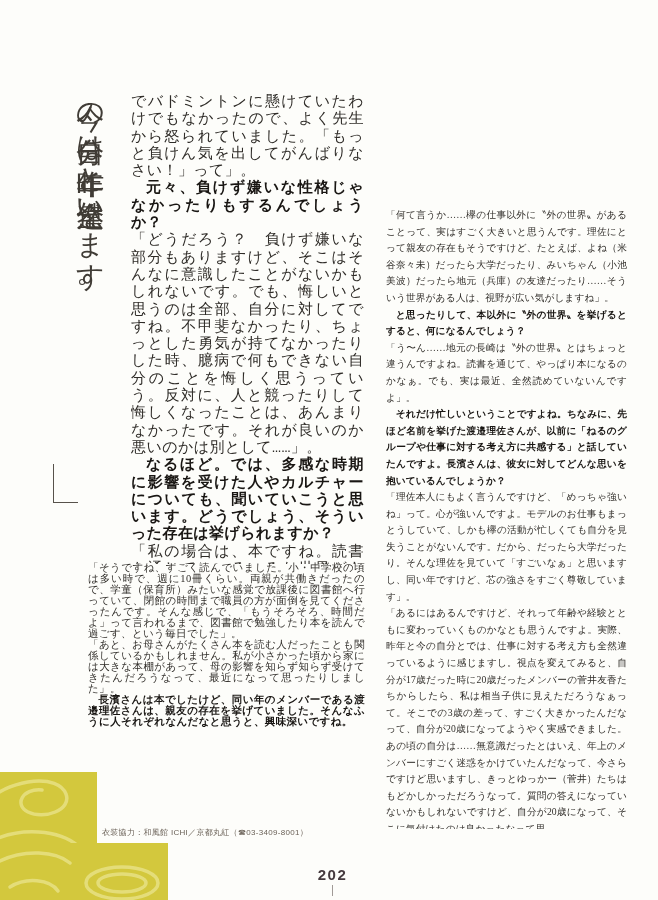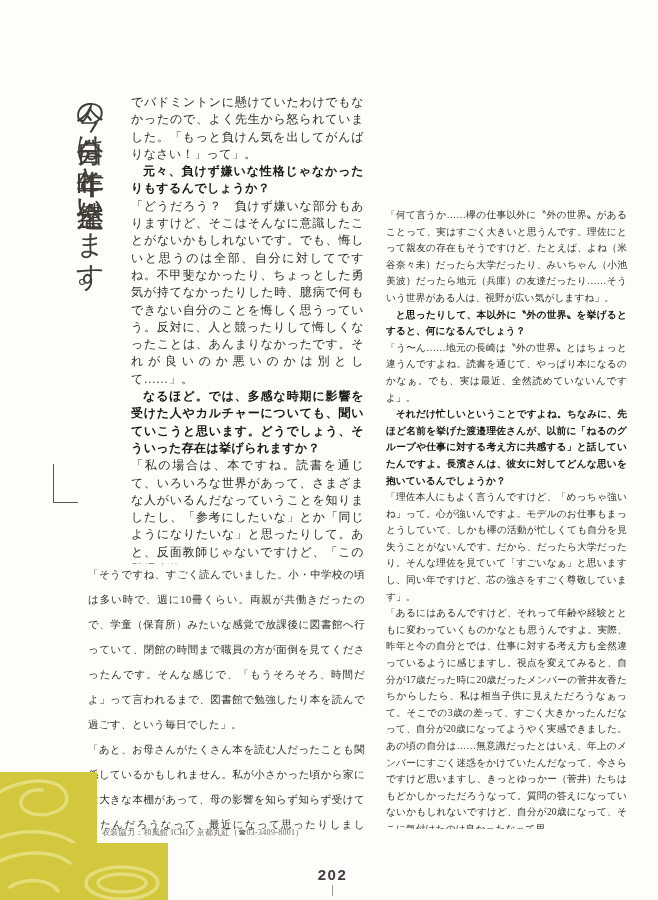--- a/index.html
+++ b/index.html
@@ -33,34 +33,34 @@
     border-bottom:1.5px solid #57524b;
   }
   
   .col{position:absolute;text-align:justify;overflow:hidden;}
   .col p{margin:0;}
   .col p.question{font-weight:700;color:#191613;text-indent:1em;}
   .col p.answer{font-weight:400;text-indent:0;}
   .col p.continued{text-indent:0;}
   .col-left-upper{
     left:131px;top:94px;width:233px;height:470px;
-    font-size:12px;line-height:17.3px;letter-spacing:0.4px;
+    font-size:15px;line-height:17.3px;letter-spacing:0.4px;font-family:Liberation Mono, monospace;
   }
   .col-left-lower{
     left:88px;top:562px;width:277px;height:276px;
-    font-size:10.5px;line-height:25px;letter-spacing:0.35px;
+    font-size:10.5px;line-height:11px;letter-spacing:0.35px;
   }
   .col-right{
     left:352px;top:207px;width:241px;height:622px;
     font-size:9.7px;line-height:16.6px;letter-spacing:0.1px;margin-left:34px;
   }
   
   .credit{
     position:absolute;left:102px;top:827px;
-    font-family:Liberation Serif, serif;
+    font-family:Liberation Sans, sans-serif;
     font-size:8px;letter-spacing:0.3px;color:#6b6258;
   }
   
   .yellow{position:absolute;overflow:hidden;}
   .yellow svg{display:block;}
   .yellow-strip{left:0;top:772px;width:97px;height:128px;}
   .yellow-main{left:0;top:843px;width:168px;height:57px;}
   
   .pagenum-wrap{
     position:absolute;left:305px;top:866px;width:55px;

